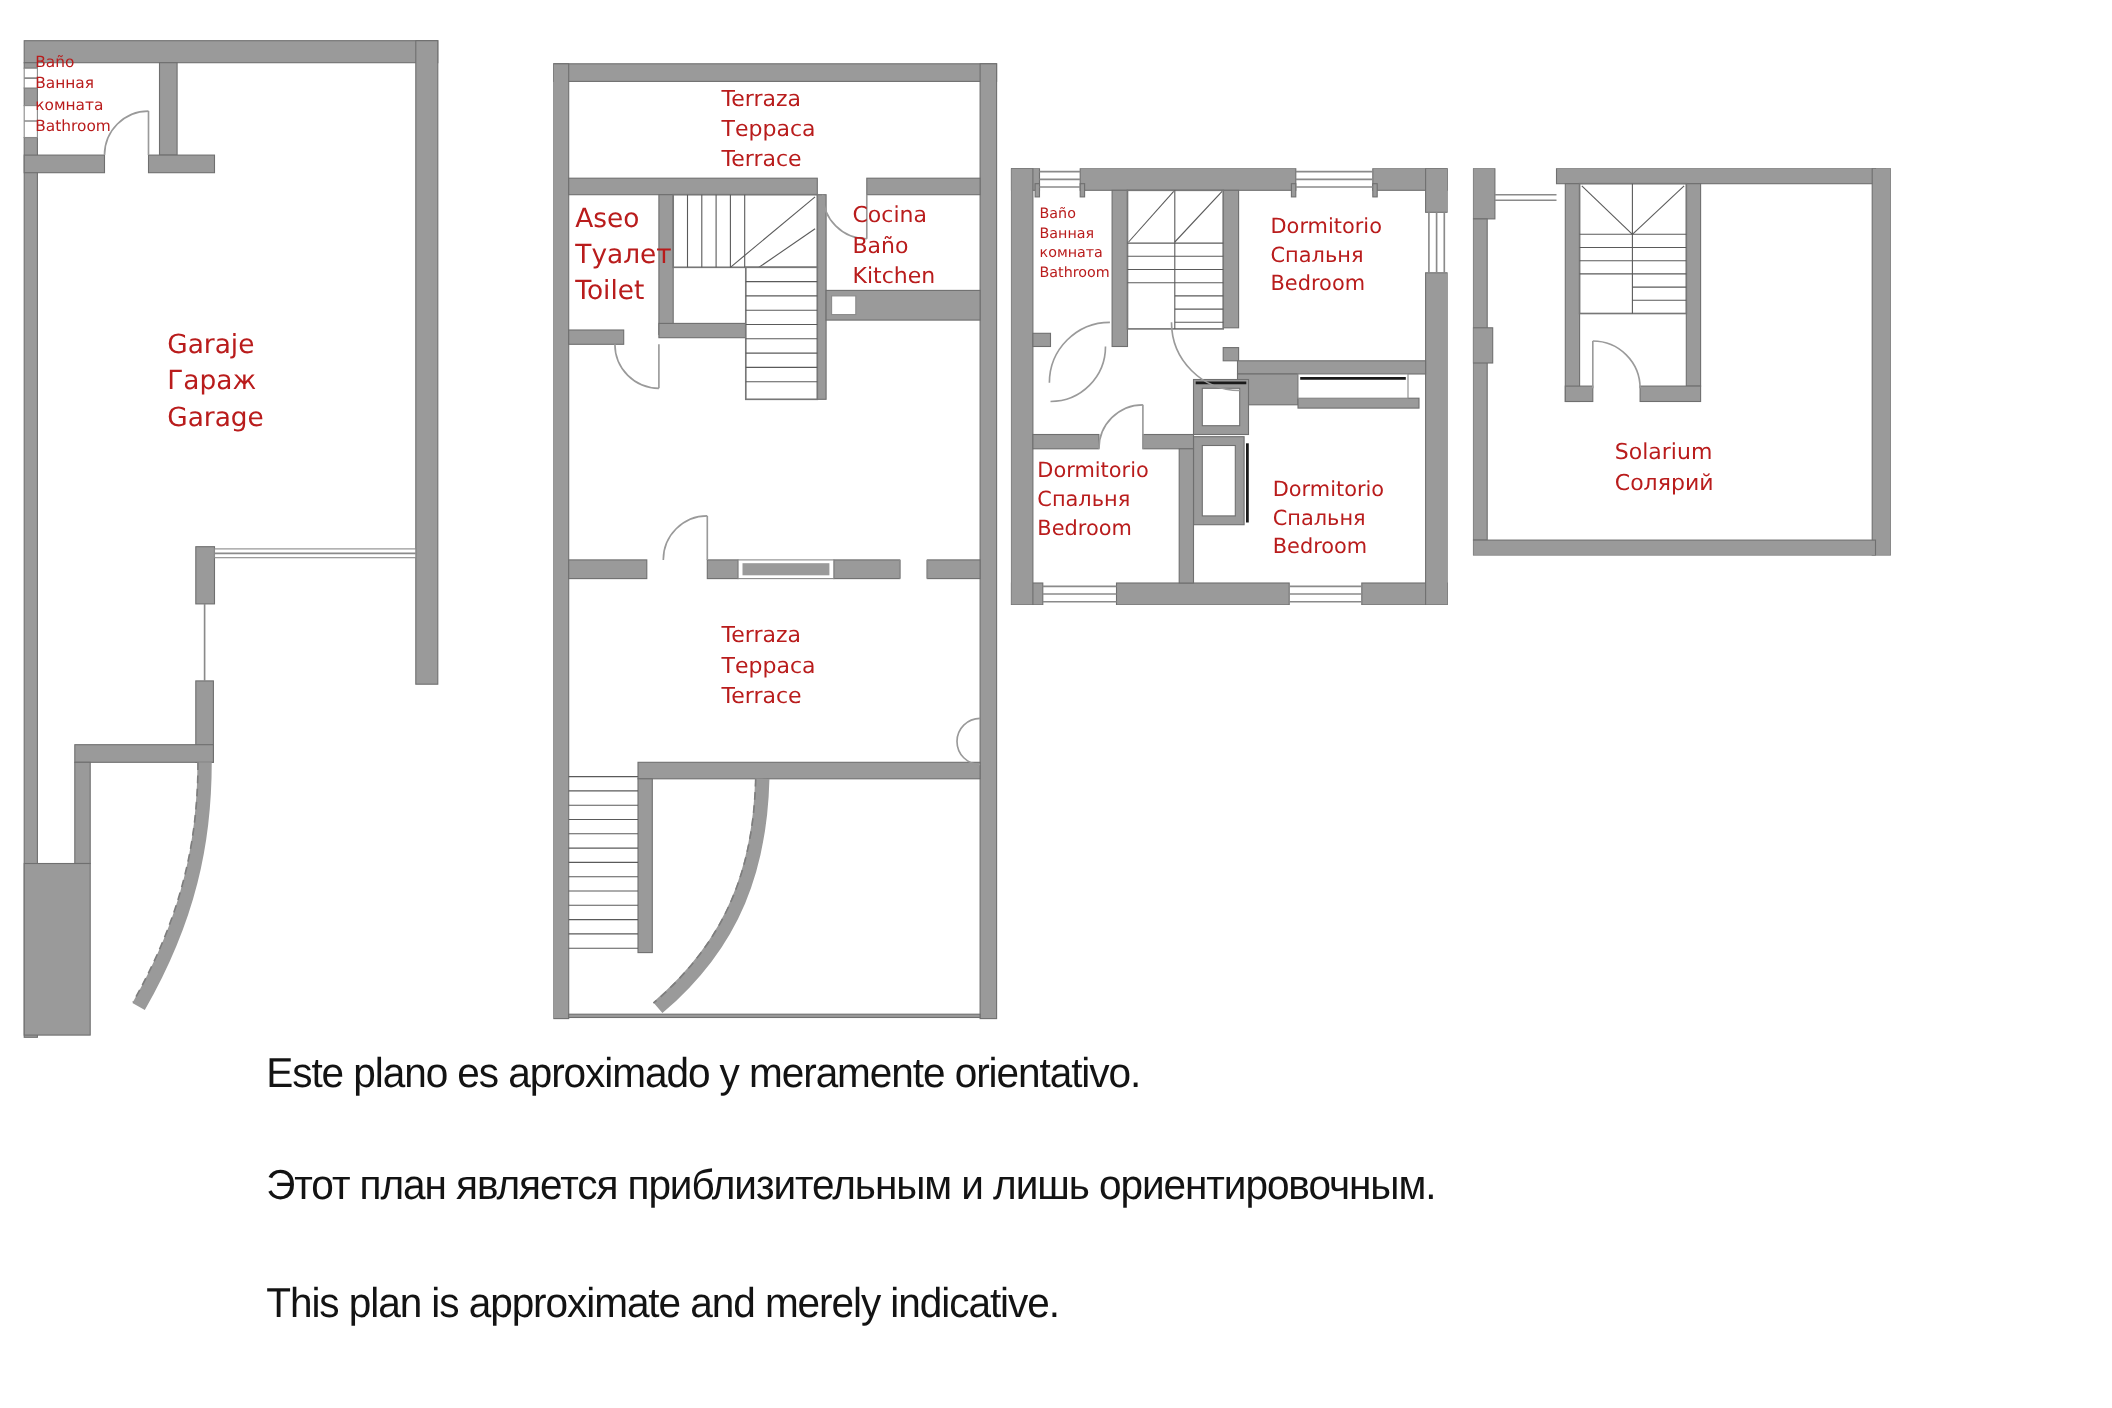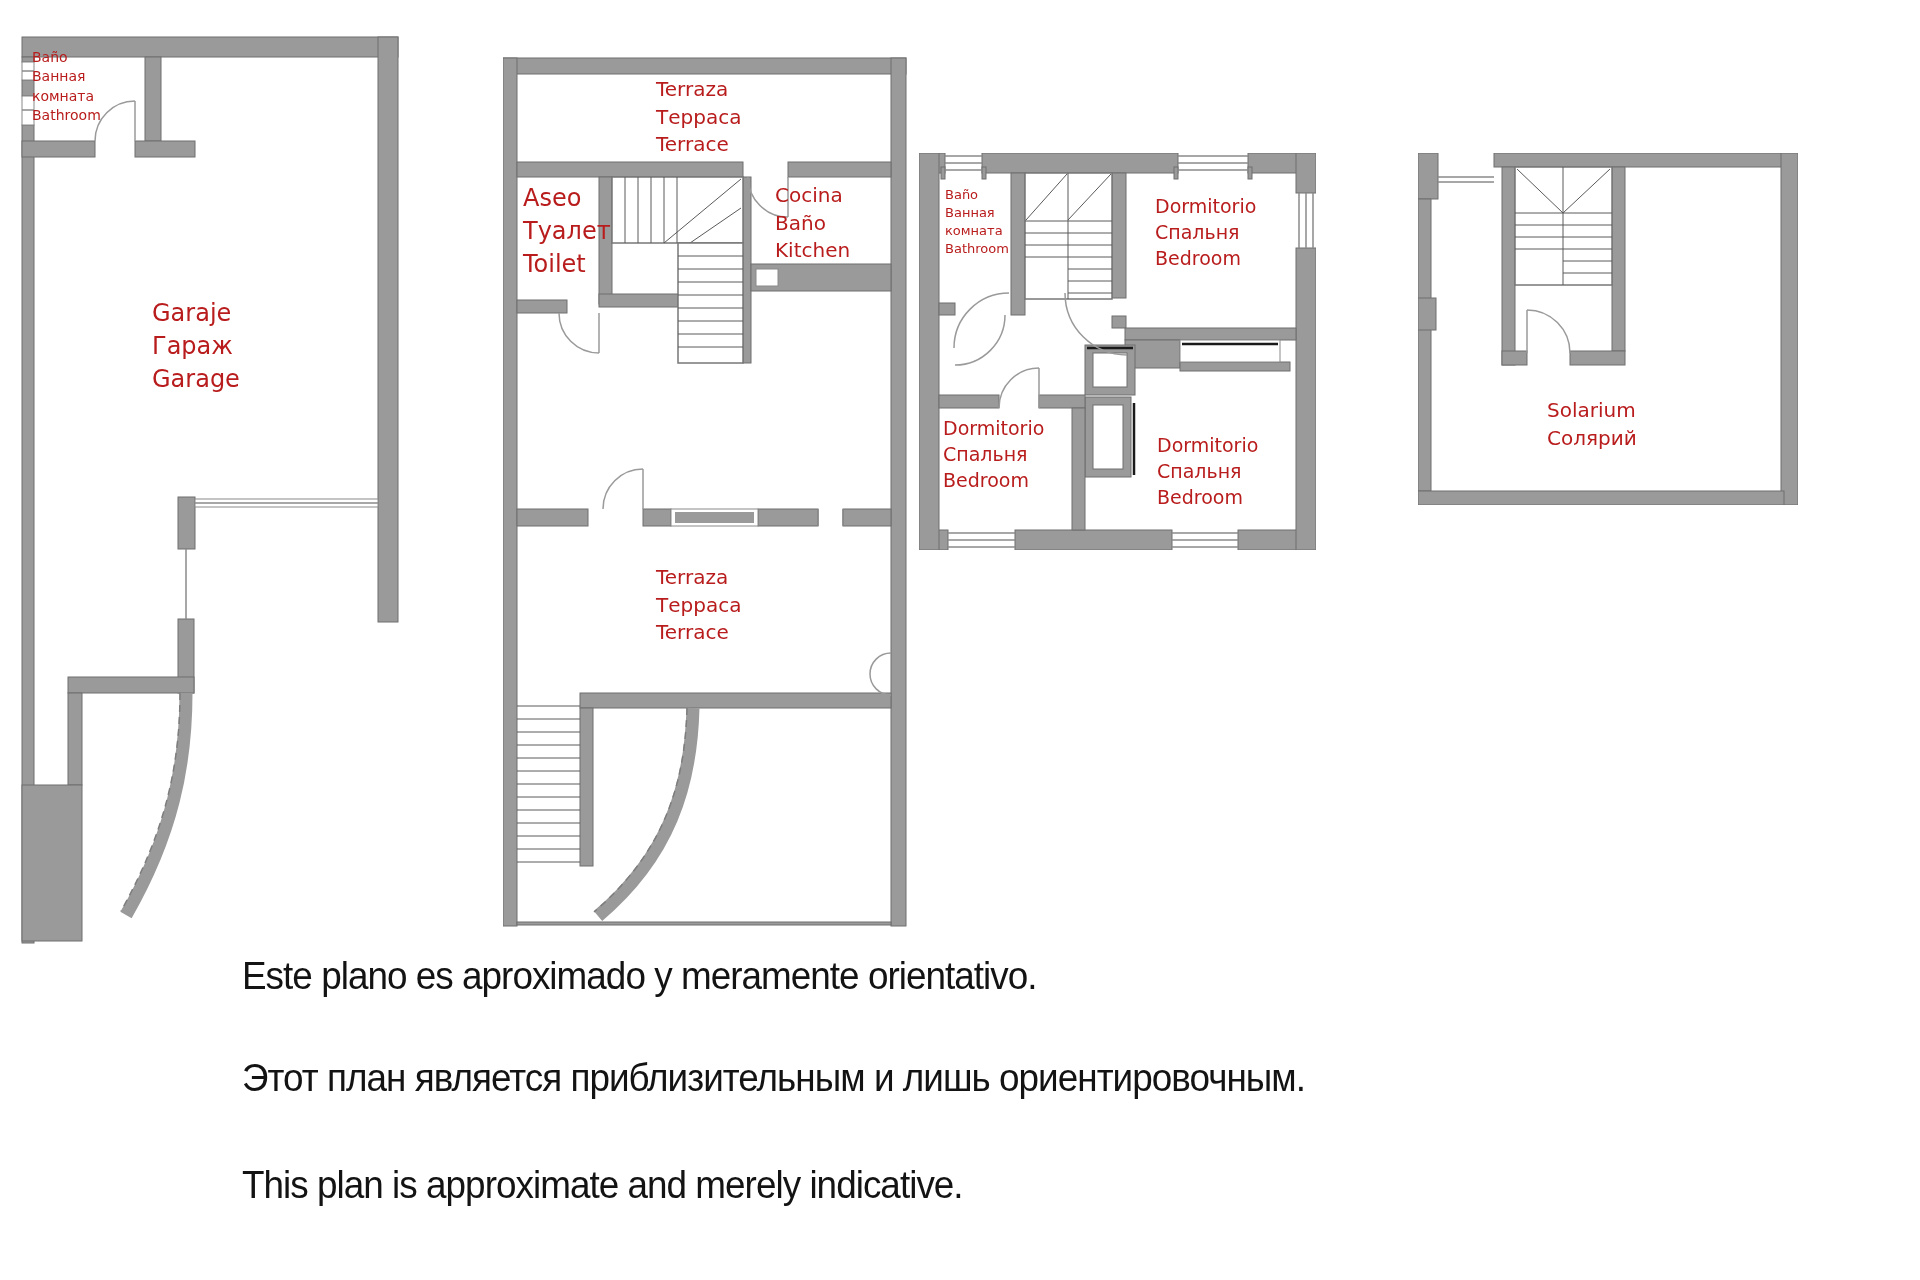--- a/index.html
+++ b/index.html
@@ -254,21 +254,21 @@
 Спальня
 Bedroom</div>
     <div class="room-label" style="left:24px;top:262px;font-size:19px;">Dormitorio
 Спальня
 Bedroom</div>
     <div class="room-label" style="left:238px;top:279px;font-size:19px;">Dormitorio
 Спальня
 Bedroom</div>
   </div>
 
-  <div class="plan" style="left:1418px;top:153px;width:380px;height:352px;">
+  <div class="plan" style="left:1339px;top:153px;width:380px;height:352px;">
     <svg width="380" height="352" viewBox="0 0 380 352">
       <g class="wall">
         <rect x="0" y="0" width="20" height="46"></rect>
         <rect x="76" y="0" width="290" height="14"></rect>
         <rect x="363" y="0" width="17" height="352"></rect>
         <rect x="0" y="46" width="13" height="292"></rect>
         <rect x="0" y="145" width="18" height="32"></rect>
         <rect x="0" y="338" width="366" height="14"></rect>
         <rect x="84" y="14" width="13" height="198"></rect>
         <rect x="194" y="14" width="13" height="184"></rect>

